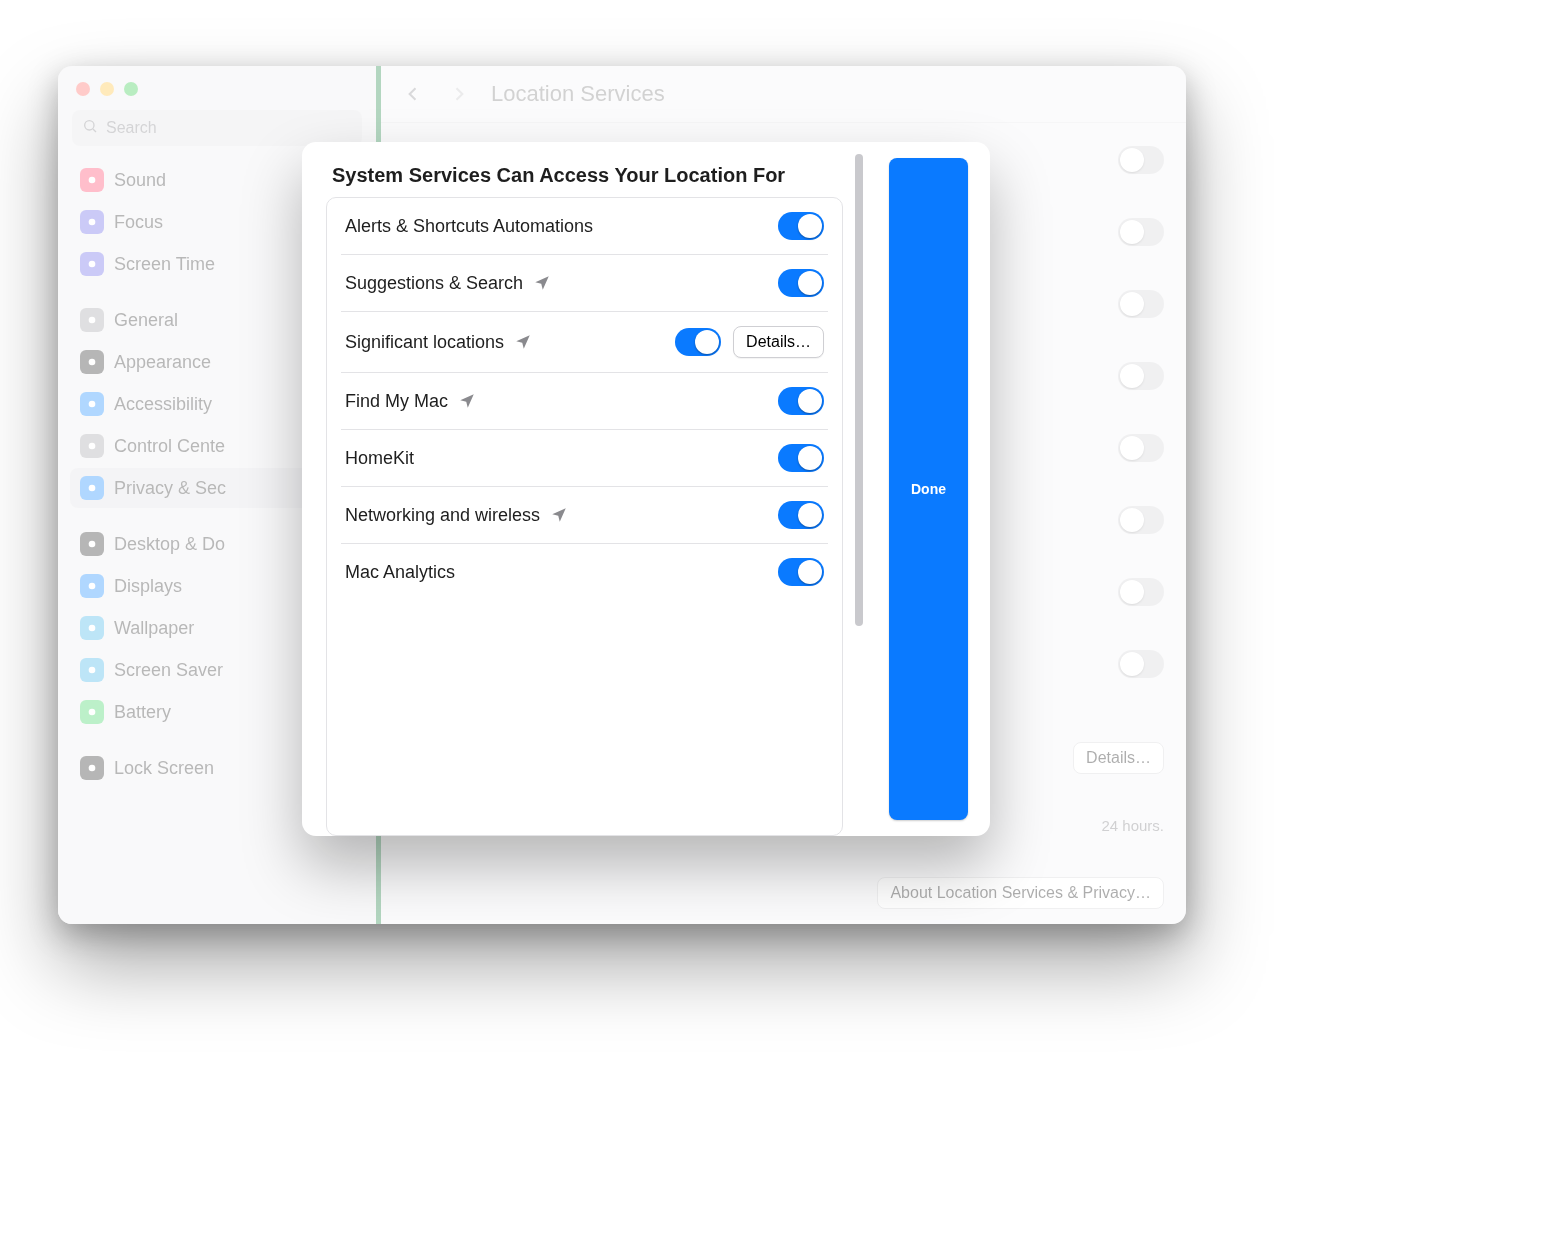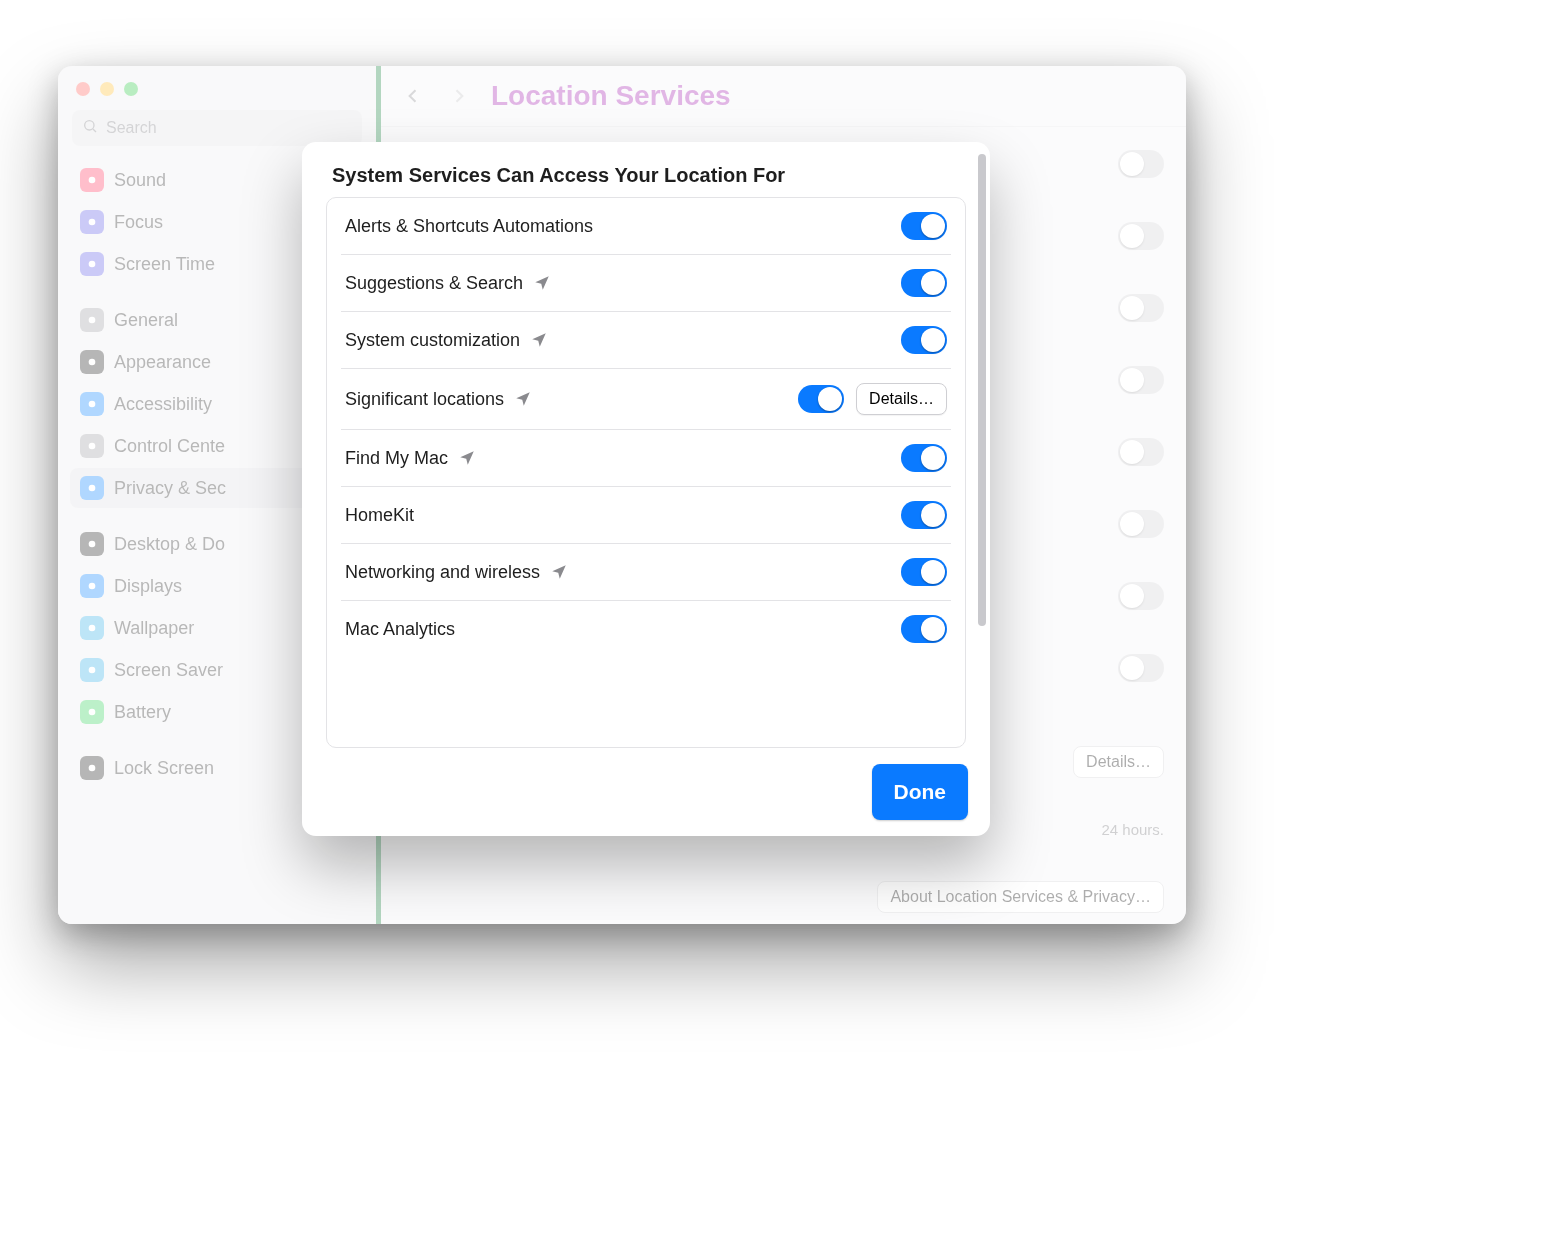--- a/index.html
+++ b/index.html
@@ -62,37 +62,37 @@
   .ic-displays{background:#0a84ff;}
   .ic-wallpaper{background:#32ade6;}
   .ic-saver{background:#32ade6;}
   .ic-battery{background:#30d158;}
   .ic-lock{background:#1e1e1e;}
   .sidebar-sep{height:12px;}
 
   .content{flex:1;display:flex;flex-direction:column;}
   .toolbar{display:flex;align-items:center;gap:18px;padding:14px 18px;border-bottom:1px solid #e3e3e6;background:var(--bg);}
   .nav-btn{width:28px;height:28px;display:flex;align-items:center;justify-content:center;color:#7b7b80;border-radius:6px;}
-  .title{font-size:28px;font-weight:700;color:#a21caf;}
+  .title{font-size:22px;font-weight:400;color:#737373;}
   .content-body{flex:1;padding:18px 22px;display:flex;flex-direction:column;gap:14px;}
   .bg-row{display:flex;align-items:center;justify-content:flex-end;gap:14px;height:26px;}
   .tg{width:46px;height:28px;border-radius:14px;background:var(--toggle-off);position:relative;}
   .tg::after{content:"";position:absolute;top:2px;right:2px;left:auto;width:24px;height:24px;border-radius:50%;background:#fff;box-shadow:0 1px 2px rgba(0,0,0,.3);} 
   .tg.off::after{left:2px;right:auto;}
   .bg-btn{background:var(--btn-bg);border:1px solid var(--btn-border);border-radius:8px;padding:6px 12px;font-size:16px;}
   .bg-text{color:#6e6e73;font-size:15px;text-align:right;}
 
   
   .dim{position:absolute;left:58px;top:66px;width:1128px;height:858px;border-radius:var(--window-radius);background:rgba(255,255,255,.68);pointer-events:none;}
 
   
   .sheet{
     position:absolute;left:302px;top:142px;width:688px;height:694px;
     background:#fff;border-radius:14px;box-shadow:0 30px 60px rgba(0,0,0,.28);
-    display:flex;flex-direction:column;overflow:hidden;
+    display:flex;flex-direction:row;overflow:hidden;
   }
   .sheet-scroll{position:relative;flex:1;display:flex;flex-direction:column;}
   .sheet-scrollbar{position:absolute;right:4px;top:12px;width:8px;height:472px;border-radius:4px;background:#c9c9cd;}
   .sheet-header{padding:22px 30px 10px;font-size:20px;font-weight:700;color:#1e1e1e;}
   .sheet-list{
     margin:0 24px 0 24px;border:1px solid var(--divider);border-radius:10px;background:#fff;
     flex:1;overflow:hidden;padding:0 14px;
   }
   .row{display:flex;align-items:center;gap:12px;padding:14px 4px;border-top:1px solid var(--divider);}
   .row:first-child{border-top:none;}
@@ -100,21 +100,21 @@
   .row-spacer{flex:1;}
   .loc-arrow{color:#8a8a8e;display:inline-flex;}
   .loc-arrow svg{width:18px;height:18px;}
   .toggle{width:46px;height:28px;border-radius:14px;background:var(--toggle-off);position:relative;flex:0 0 auto;}
   .toggle.on{background:var(--toggle-on);}
   .toggle::after{content:"";position:absolute;top:2px;width:24px;height:24px;border-radius:50%;background:#fff;box-shadow:0 1px 2px rgba(0,0,0,.35);transition:.15s;}
   .toggle.on::after{right:2px;}
   .row-btn{background:var(--btn-bg);border:1px solid var(--btn-border);border-radius:8px;padding:6px 12px;font-size:16px;box-shadow:0 1px 1px rgba(0,0,0,.05);}
 
   .sheet-footer{display:flex;justify-content:flex-end;padding:16px 22px;}
-  .done{background:var(--accent);color:#fff;border:none;border-radius:8px;padding:16px 22px;font-size:21px;font-weight:600;box-shadow:0 1px 2px rgba(0,0,0,.2);}
+  .done{background:var(--accent);color:#fff;border:none;border-radius:8px;padding:16px 22px;font-size:14px;font-weight:600;box-shadow:0 1px 2px rgba(0,0,0,.2);}
 
   
   .chev svg{width:20px;height:20px;}
 </style>
 </head>
 <body>
 
 <div class="stage">
 
   <div class="window">
@@ -326,32 +326,20 @@
                 <svg viewBox="0 0 24 24" fill="#8a8a8e">
                   <path d="M3 11 L21 3 L13 21 L11 13 Z"></path>
                 </svg>
               </span>
             </span>
             <span class="row-spacer"></span>
             <span class="toggle on"></span>
           </div>
           <div class="row">
             <span class="row-label">
-              <span>System customization</span>
-              <span class="loc-arrow">
-                <svg viewBox="0 0 24 24" fill="#8a8a8e">
-                  <path d="M3 11 L21 3 L13 21 L11 13 Z"></path>
-                </svg>
-              </span>
-            </span>
-            <span class="row-spacer"></span>
-            <span class="toggle on"></span>
-          </div>
-          <div class="row">
-            <span class="row-label">
               <span>Significant locations</span>
               <span class="loc-arrow">
                 <svg viewBox="0 0 24 24" fill="#8a8a8e">
                   <path d="M3 11 L21 3 L13 21 L11 13 Z"></path>
                 </svg>
               </span>
             </span>
             <span class="row-spacer"></span>
             <span class="toggle on"></span>
             <button class="row-btn">Details…</button>

